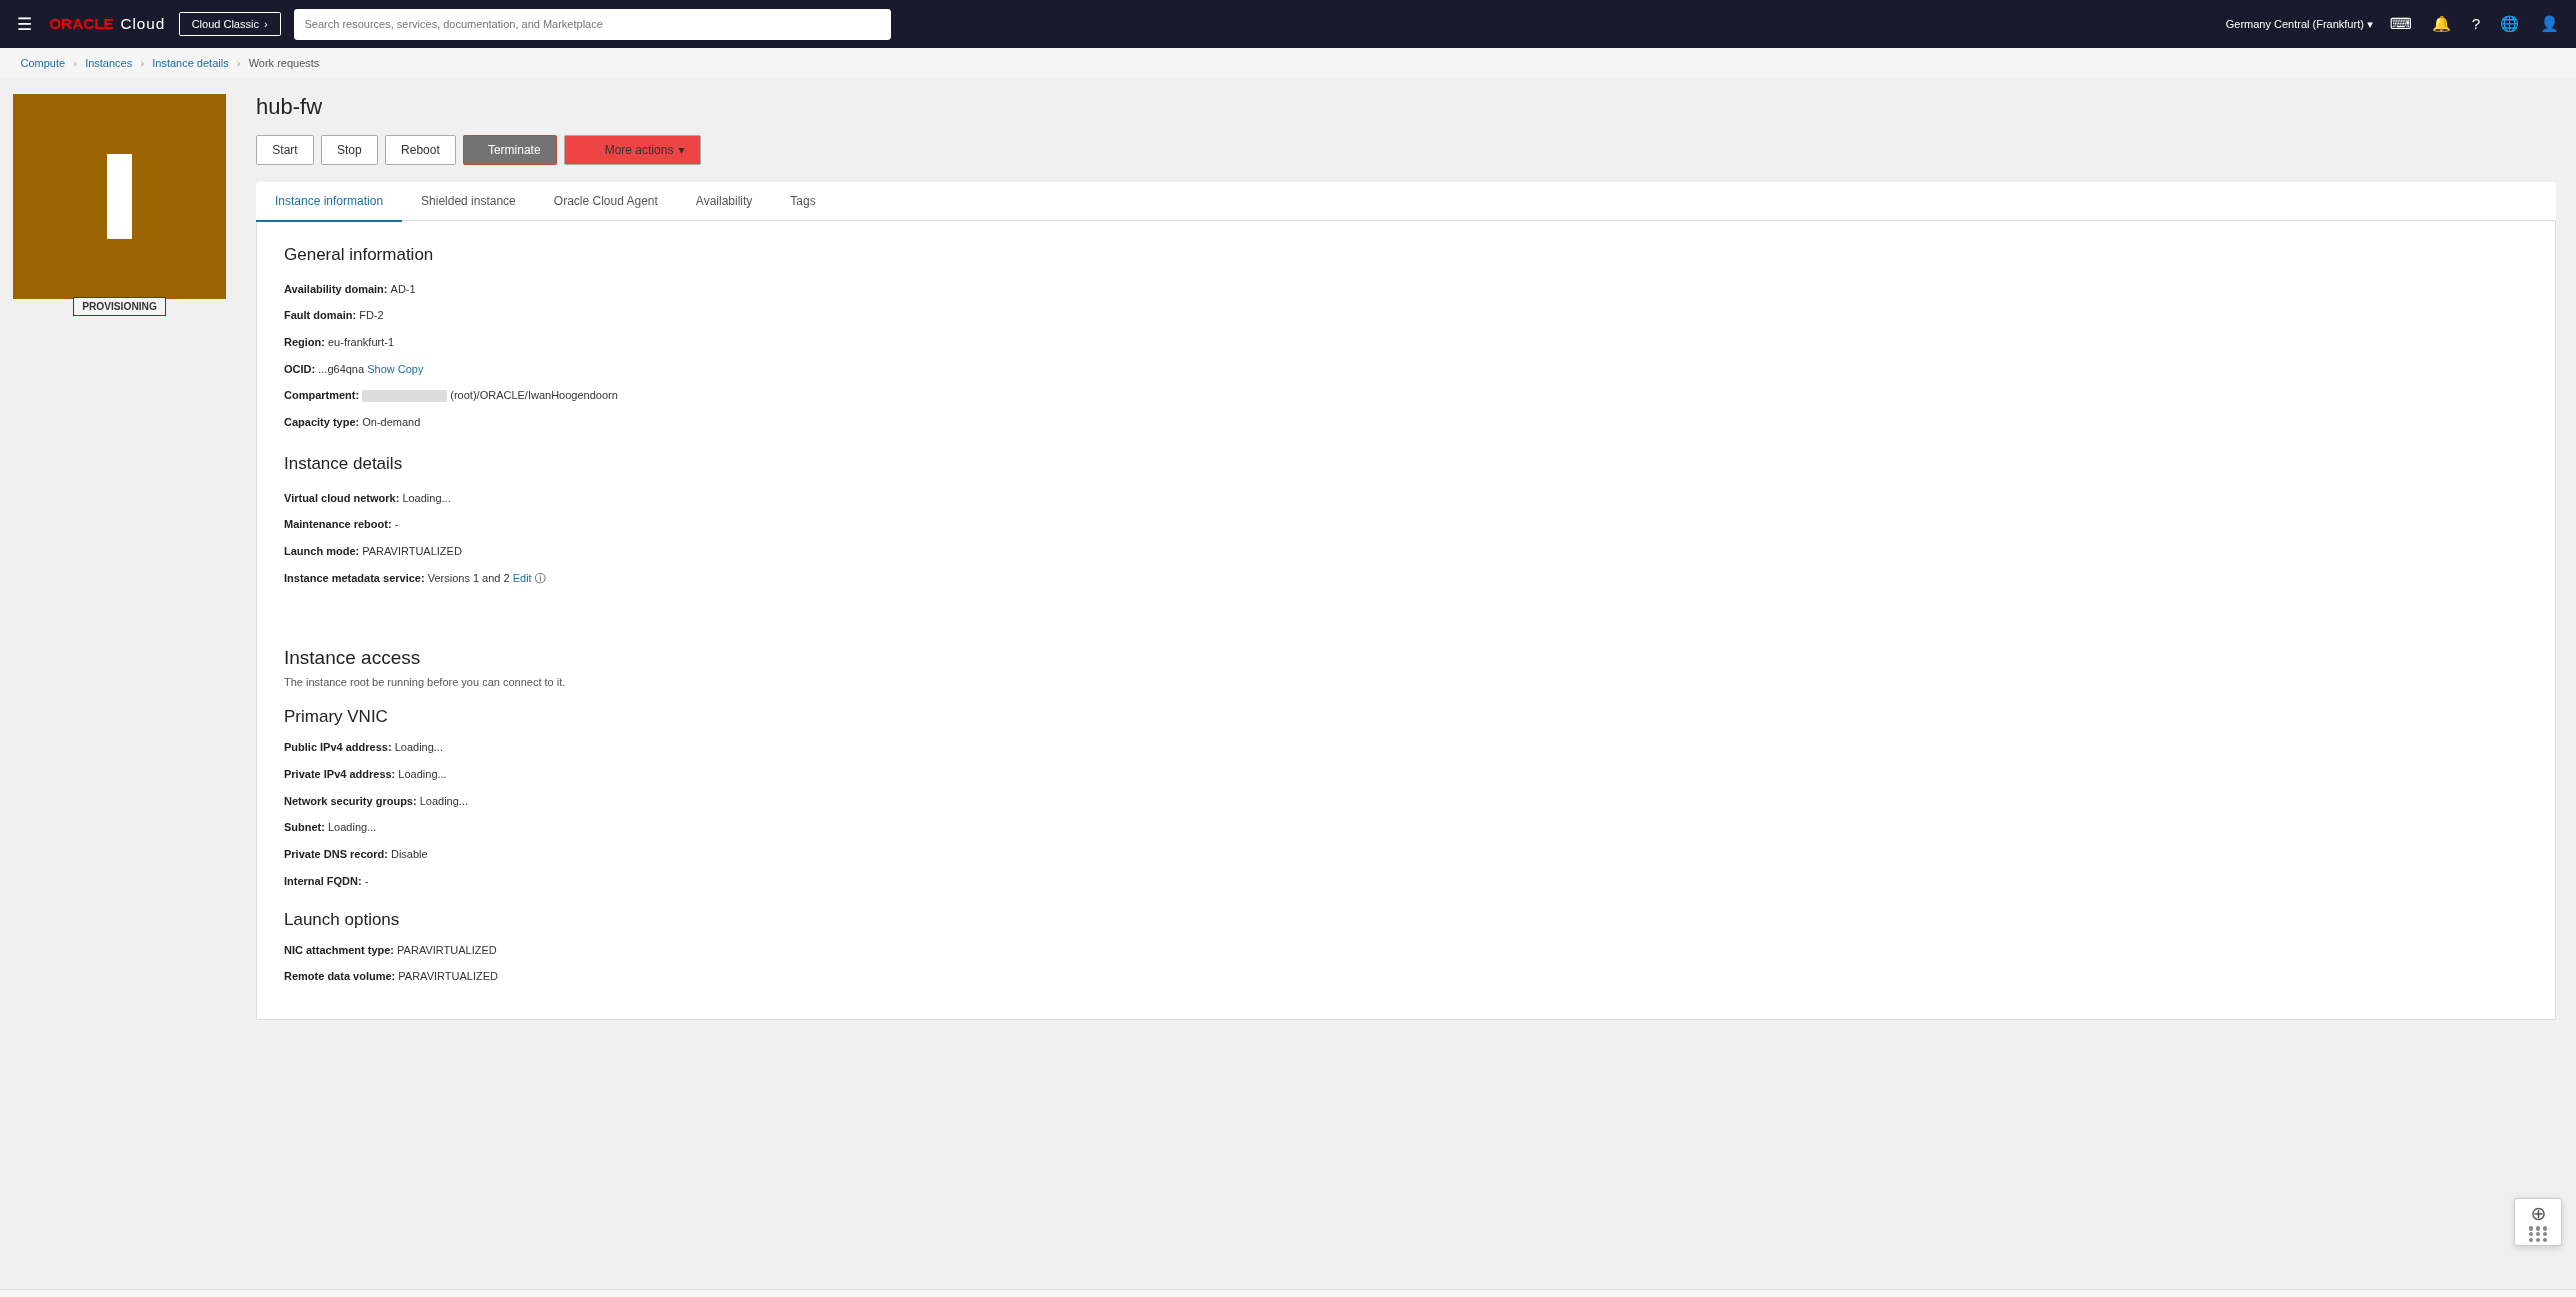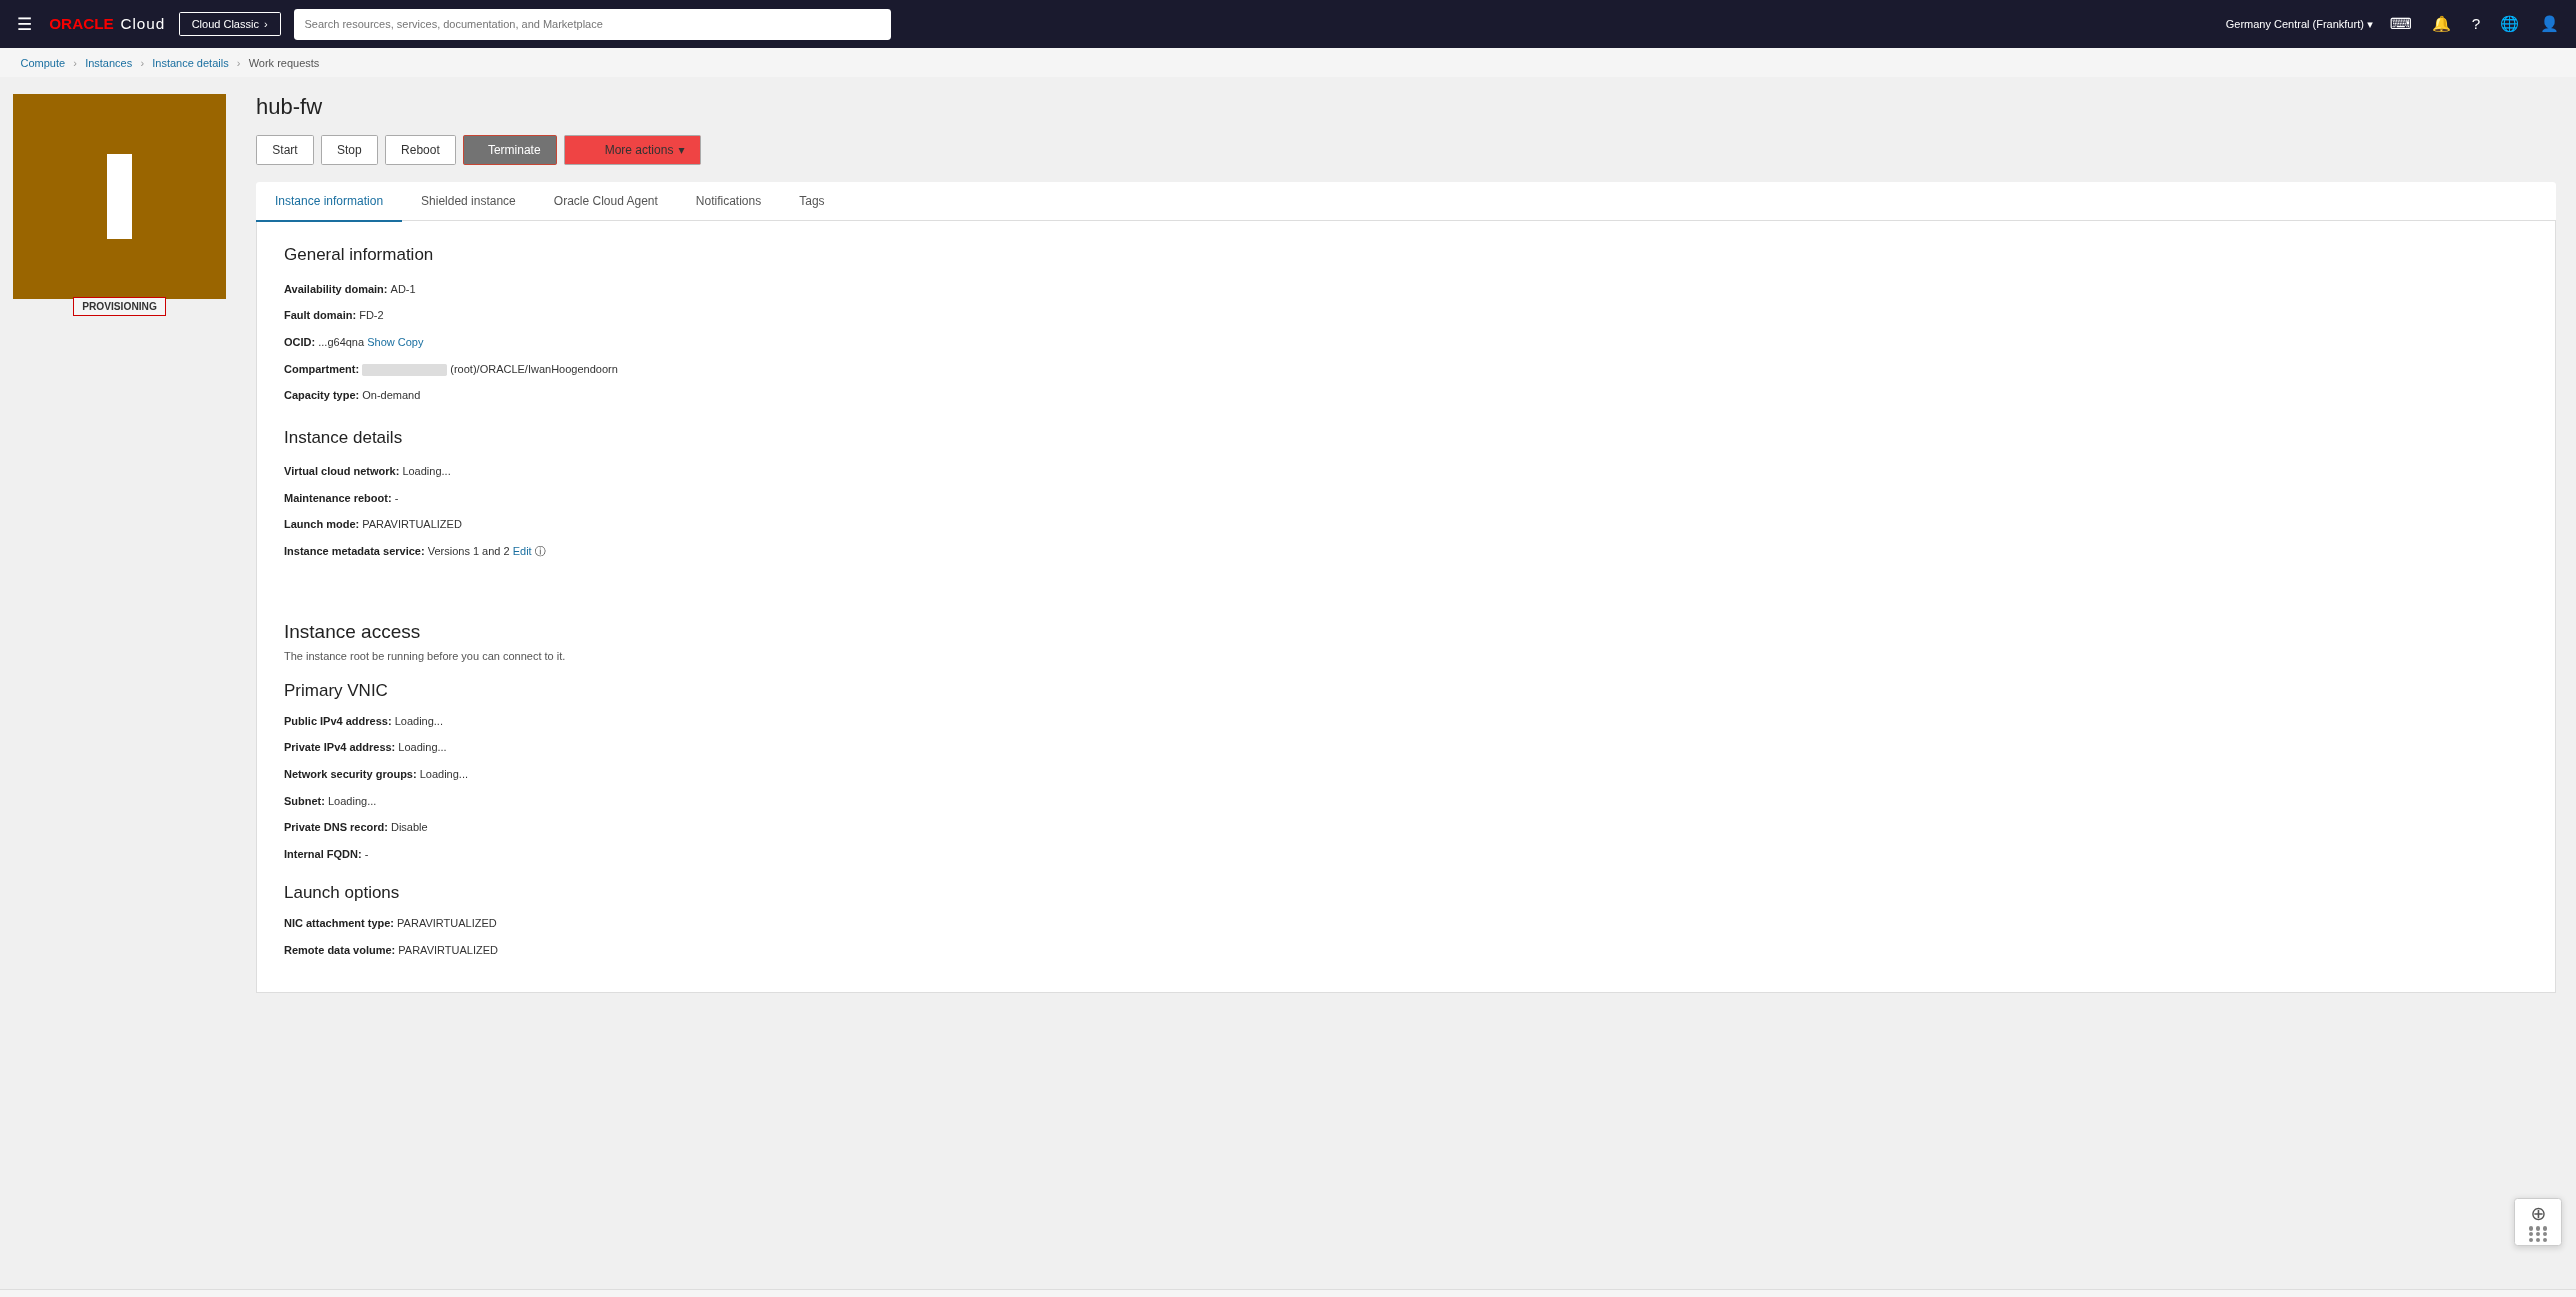--- a/index.html
+++ b/index.html
@@ -391,38 +391,42 @@
       <button class="btn btn-more">
         <span>More actions</span>
         <span>▾</span>
       </button>
     </div>
 
     <div class="tabs">
       <div class="tab active">Instance information</div>
       <div class="tab">Shielded instance</div>
       <div class="tab">Oracle Cloud Agent</div>
-      <div class="tab">Notifications</div>
+      <div class="tab">Availability</div>
       <div class="tab">Tags</div>
     </div>
 
     <div class="tab-content">
 
       <div class="info-section">
 
         <div>
           <h2 class="info-section-title">General information</h2>
 
           <div class="info-row">
             <span class="info-label">Availability domain: </span>
             <span class="info-value">AD-1</span>
           </div>
           <div class="info-row">
             <span class="info-label">Fault domain: </span>
             <span class="info-value">FD-2</span>
+          </div>
+          <div class="info-row">
+            <span class="info-label">Region: </span>
+            <span class="info-value">eu-frankfurt-1</span>
           </div>
           <div class="info-row">
             <span class="info-label">OCID: </span>
             <span class="info-value">...g64qna </span>
             <a class="info-link">Show</a>
             <span> </span>
             <a class="info-link">Copy</a>
           </div>
           <div class="info-row">
             <span class="info-label">Compartment: </span>

